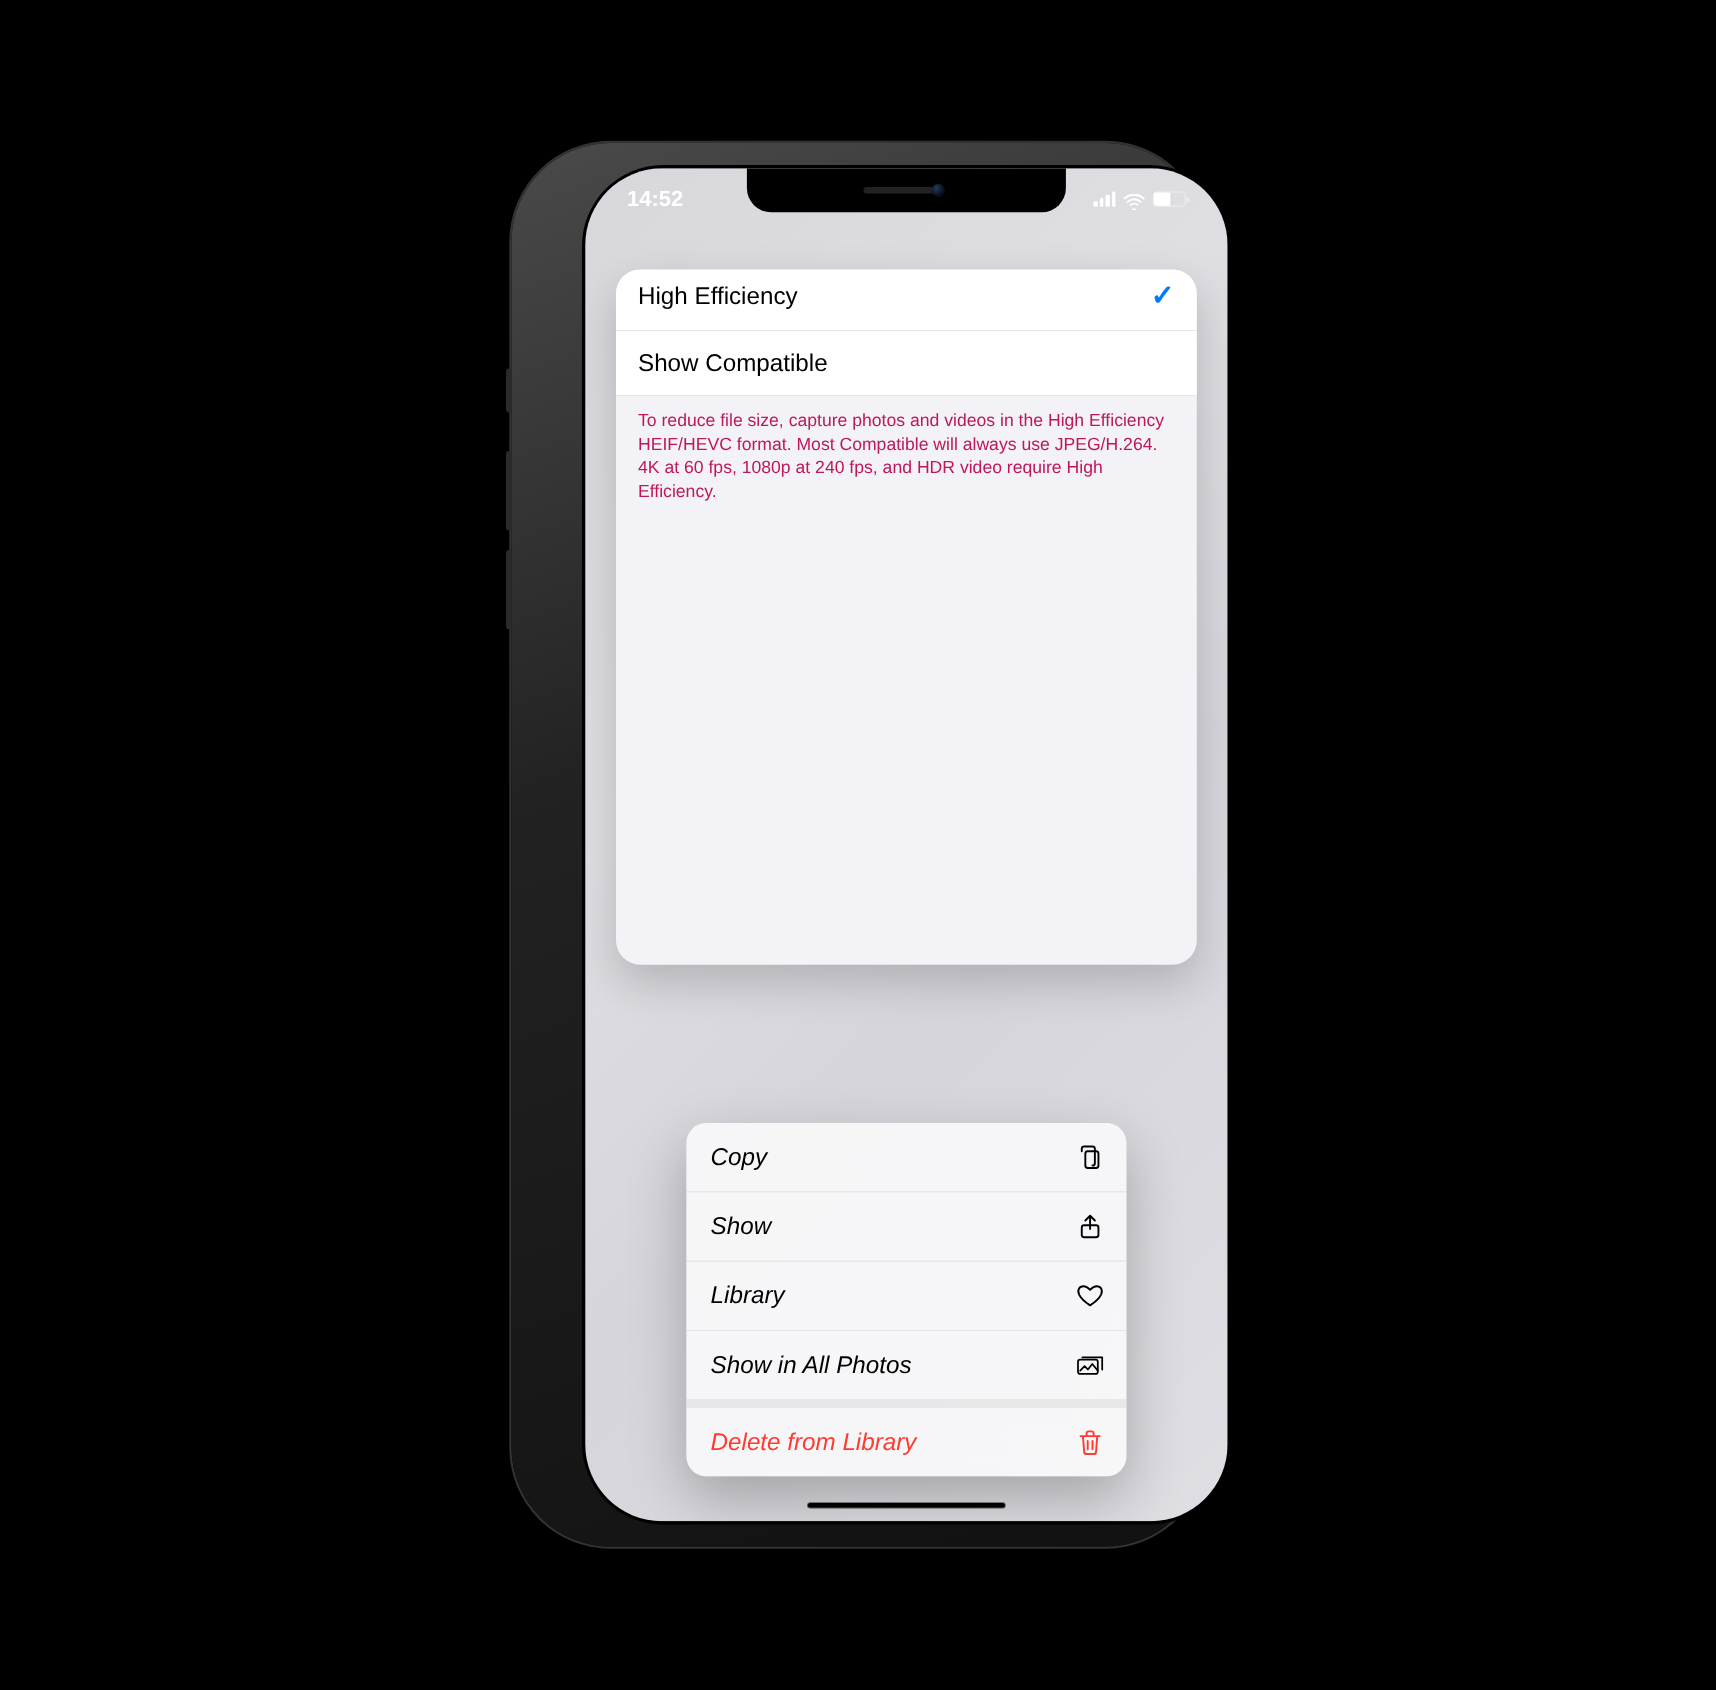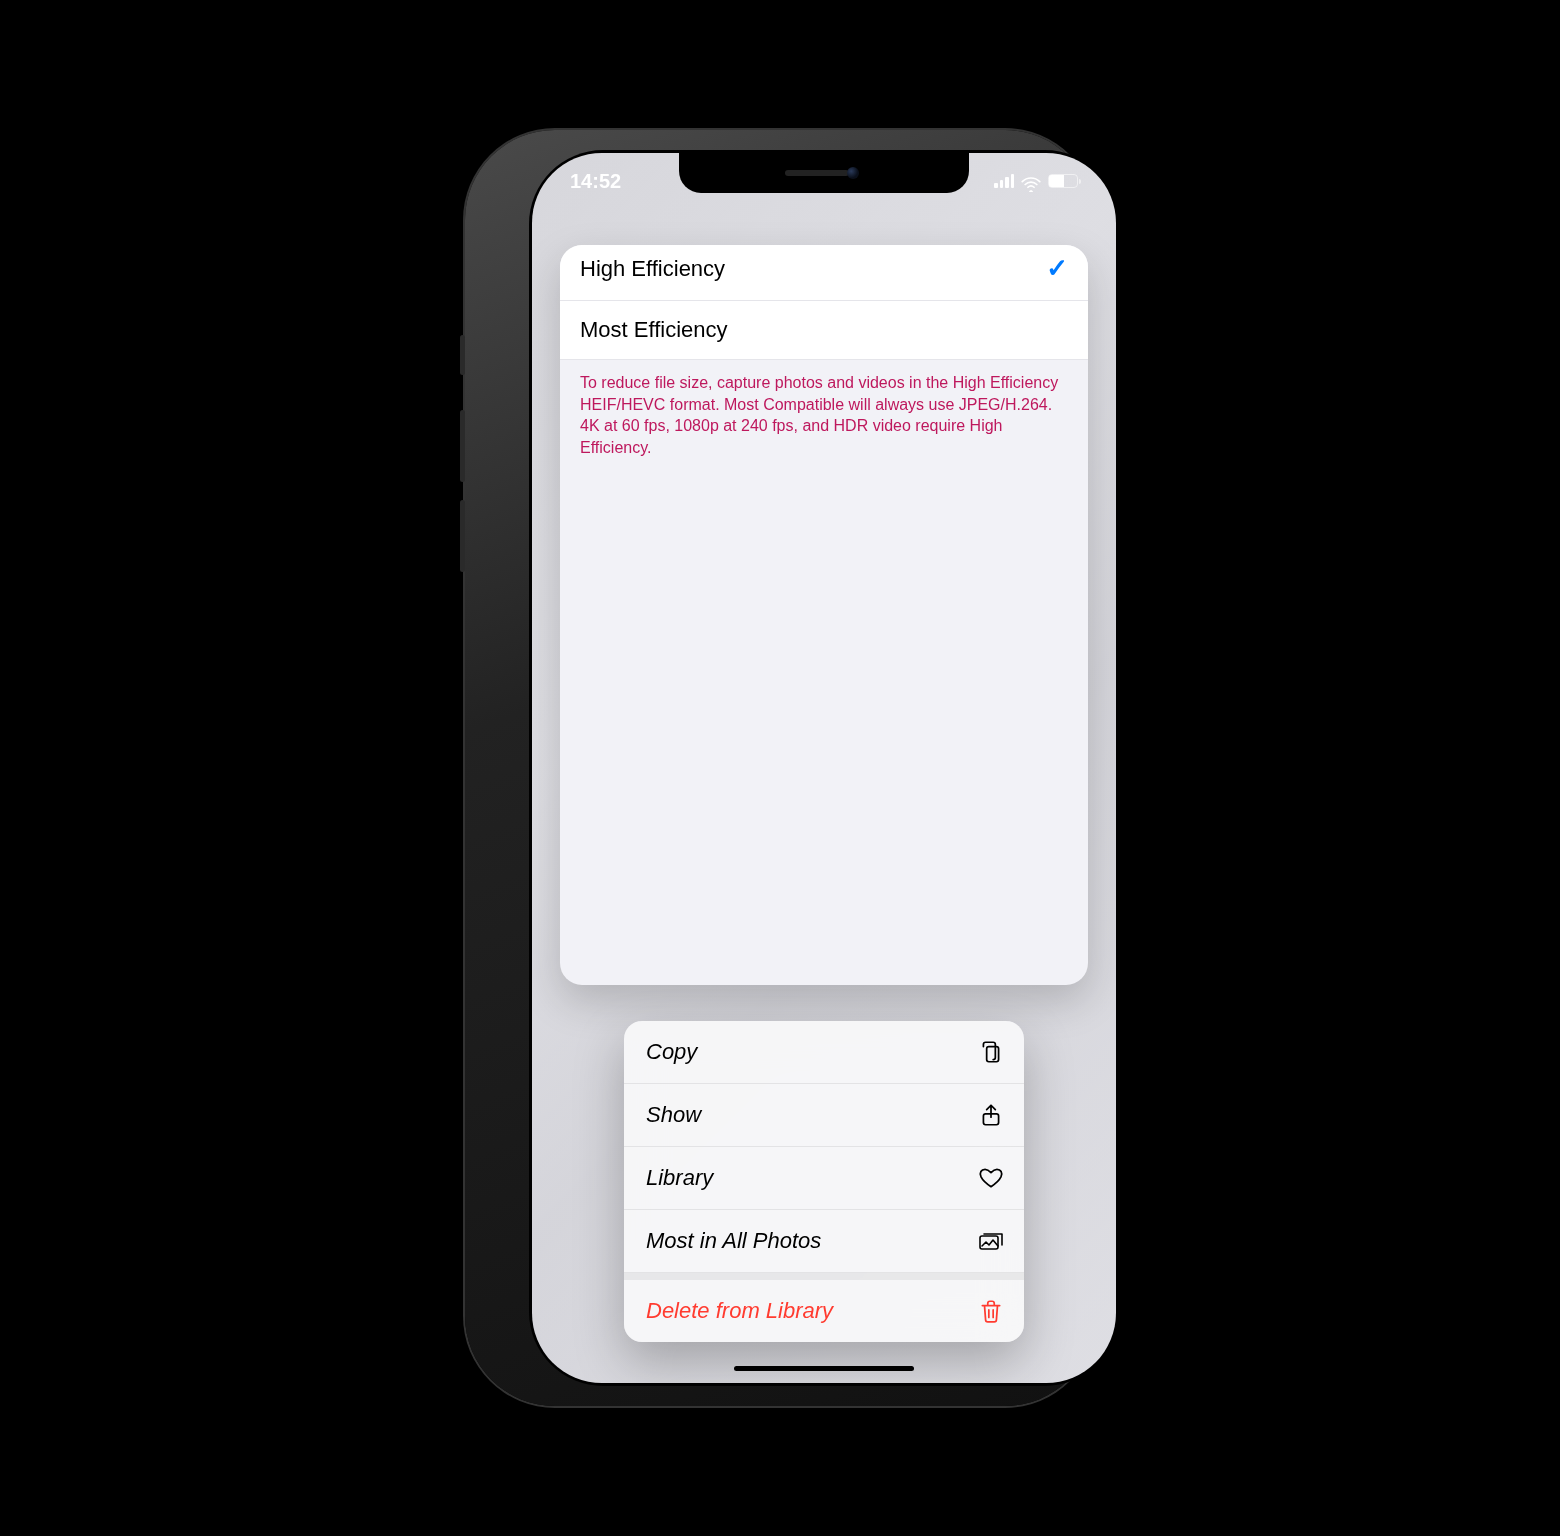--- a/index.html
+++ b/index.html
@@ -71,21 +71,21 @@
     .bars span { width: 3.5px; background:#fff; border-radius:1px; }
     .bars span:nth-child(1){height:5px} .bars span:nth-child(2){height:8px}
     .bars span:nth-child(3){height:11px} .bars span:nth-child(4){height:14px}
     .wifi-icn { width: 20px; height: 14px; position: relative; }
     .batt { width: 30px; height: 14px; border:1.5px solid rgba(255,255,255,.55); border-radius:4px; position:relative; }
     .batt:after { content:''; position:absolute; right:-4px; top:4px; width:2.5px; height:5px; background:rgba(255,255,255,.55); border-radius:0 2px 2px 0;}
     .batt i { display:block; width:55%; height:100%; background:#fff; border-radius:2px 0 0 2px;}
     
     .preview {
       position: absolute; left: 28px; right: 28px; top: 92px;
-      height: 740px; background: #f2f2f7; border-radius: 22px;
+      height: 632px; background: #f2f2f7; border-radius: 22px;
       overflow: hidden; box-shadow: 0 16px 40px rgba(0,0,0,.18);
     }
     .cell-group { background: #fff; }
     .cell {
       display: flex; align-items: center; justify-content: space-between;
       padding: 16px 20px; font-size: 22px; color: #000; border-bottom: 1px solid #e5e5ea;
       min-height: 54px;
     }
     .cell.first { padding-top: 8px; }
     .check { color: #007aff; font-size: 26px; font-weight: 700; }
@@ -150,21 +150,21 @@
         </div>
       </div>
 
       <div class="preview">
         <div class="cell-group">
           <div class="cell first">
             <span>High Efficiency</span>
             <span class="check">✓</span>
           </div>
           <div class="cell">
-            <span>Most Efficiency</span>
+            <span>Show Compatible</span>
           </div>
         </div>
         <div class="footer-note">To reduce file size, capture photos and videos in the High Efficiency HEIF/HEVC format. Most Compatible will always use JPEG/H.264. 4K at 60 fps, 1080p at 240 fps, and HDR video require High Efficiency.</div>
       </div>
 
       <div class="ctx">
         <div class="ctx-row">
           <span>Copy</span>
           <span class="ctx-icn">
             <svg viewBox="0 0 24 24">
@@ -184,21 +184,21 @@
         </div>
         <div class="ctx-row">
           <span>Library</span>
           <span class="ctx-icn">
             <svg viewBox="0 0 24 24">
                 <path d="M12 20s-7-4.5-9.2-9C1 7 3 4 6.5 4 8.7 4 10.4 5.3 12 7c1.6-1.7 3.3-3 5.5-3C21 4 23 7 21.2 11 19 15.5 12 20 12 20z"></path>
               </svg>
           </span>
         </div>
         <div class="ctx-row">
-          <span>Most in All Photos</span>
+          <span>Show in All Photos</span>
           <span class="ctx-icn">
             <svg viewBox="0 0 26 24">
                 <rect x="2" y="7" width="18" height="13" rx="2"></rect>
                 <path d="M6 5h18a0 0 0 0 1 0 0v11"></path>
                 <path d="M4 17l4-4 3 3 4-5 5 6"></path>
               </svg>
           </span>
         </div>
         <div class="ctx-row sep destructive">
           <span>Delete from Library</span>

